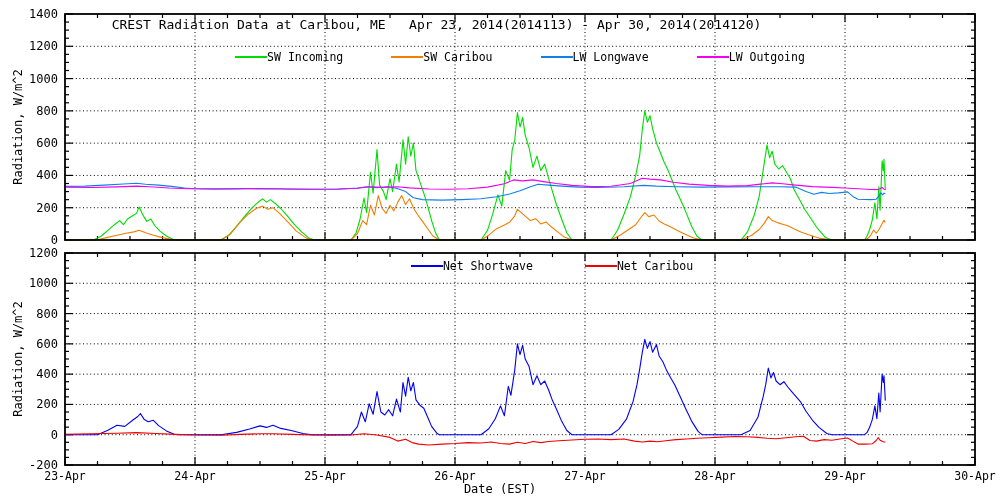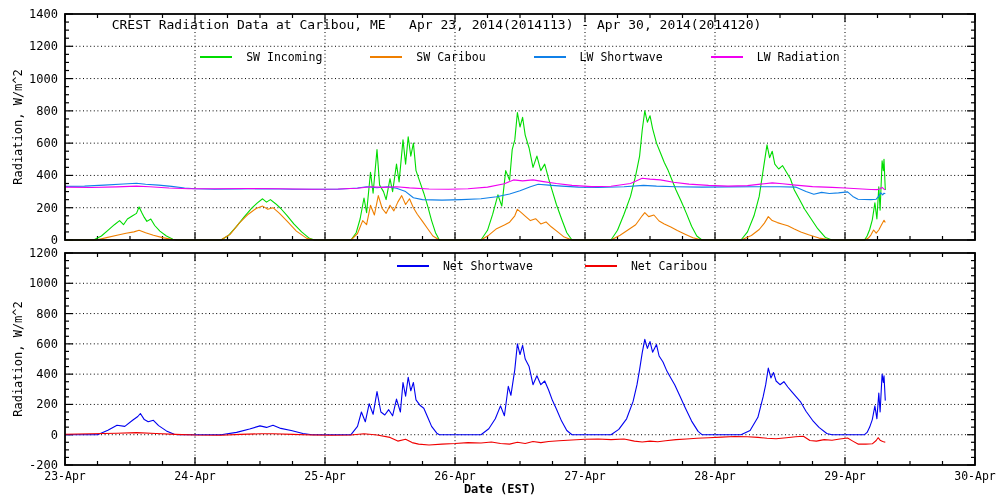--- a/index.html
+++ b/index.html
@@ -3,27 +3,27 @@
 <meta charset="utf-8">
 <style>
   html,body{margin:0;padding:0;background:#ffffff;}
   .figure{position:relative;width:1000px;height:500px;background:#fff;overflow:hidden;
           font-family:"DejaVu Sans Mono", monospace;color:#000;}
   .chart-title{position:absolute;left:0;top:17px;width:873px;text-align:center;
                font-size:13px;white-space:pre;letter-spacing:0px;}
   .legend{position:absolute;display:flex;justify-content:center;align-items:center;}
   .legend-top{left:65px;top:50px;width:910px;gap:48px;}
   .legend-bottom{left:65px;top:259px;width:910px;gap:52px;margin-left:32px;}
-  .legend-item{display:flex;align-items:center;gap:14px;font-size:11.5px;white-space:pre;}
+  .legend-item{display:flex;align-items:center;gap:0;font-size:11.5px;white-space:pre;}
   .swatch{display:inline-block;width:32px;height:0;border-top:2px solid #000;}
   .ylabel{position:absolute;font-size:12px;white-space:pre;transform:rotate(-90deg);
           transform-origin:center center;width:160px;text-align:center;}
   .ylabel-top{left:-62px;top:120px;}
   .ylabel-bottom{left:-62px;top:352px;}
-  .xlabel{position:absolute;left:0;top:482px;width:1000px;text-align:center;font-size:12px;white-space:pre;font-weight:bold;}
+  .xlabel{position:absolute;left:0;top:482px;width:1000px;text-align:center;font-size:12px;white-space:pre;}
   svg text{font-family:"DejaVu Sans Mono", monospace;}
 </style>
 </head>
 <body>
 
 <div class="figure">
   <svg id="plot-svg" width="1000" height="500" viewBox="0 0 1000 500">
       <g>
         <g stroke="#000" stroke-width="1" stroke-dasharray="1 2.6">
           <line x1="65" x2="975" y1="207.71428571428572" y2="207.71428571428572"></line>
@@ -336,25 +336,25 @@
     <span class="legend-item">
       <span class="swatch" style="border-top-color: rgb(0, 220, 0);"></span>
       <span>SW Incoming</span>
     </span>
     <span class="legend-item">
       <span class="swatch" style="border-top-color: rgb(239, 127, 0);"></span>
       <span>SW Caribou</span>
     </span>
     <span class="legend-item">
       <span class="swatch" style="border-top-color: rgb(16, 128, 232);"></span>
-      <span>LW Shortwave</span>
+      <span>LW Longwave</span>
     </span>
     <span class="legend-item">
       <span class="swatch" style="border-top-color: rgb(240, 0, 240);"></span>
-      <span>LW Radiation</span>
+      <span>LW Outgoing</span>
     </span>
   </div>
 
   <div class="legend legend-bottom">
     <span class="legend-item">
       <span class="swatch" style="border-top-color: rgb(0, 0, 240);"></span>
       <span>Net Shortwave</span>
     </span>
     <span class="legend-item">
       <span class="swatch" style="border-top-color: rgb(240, 0, 0);"></span>

